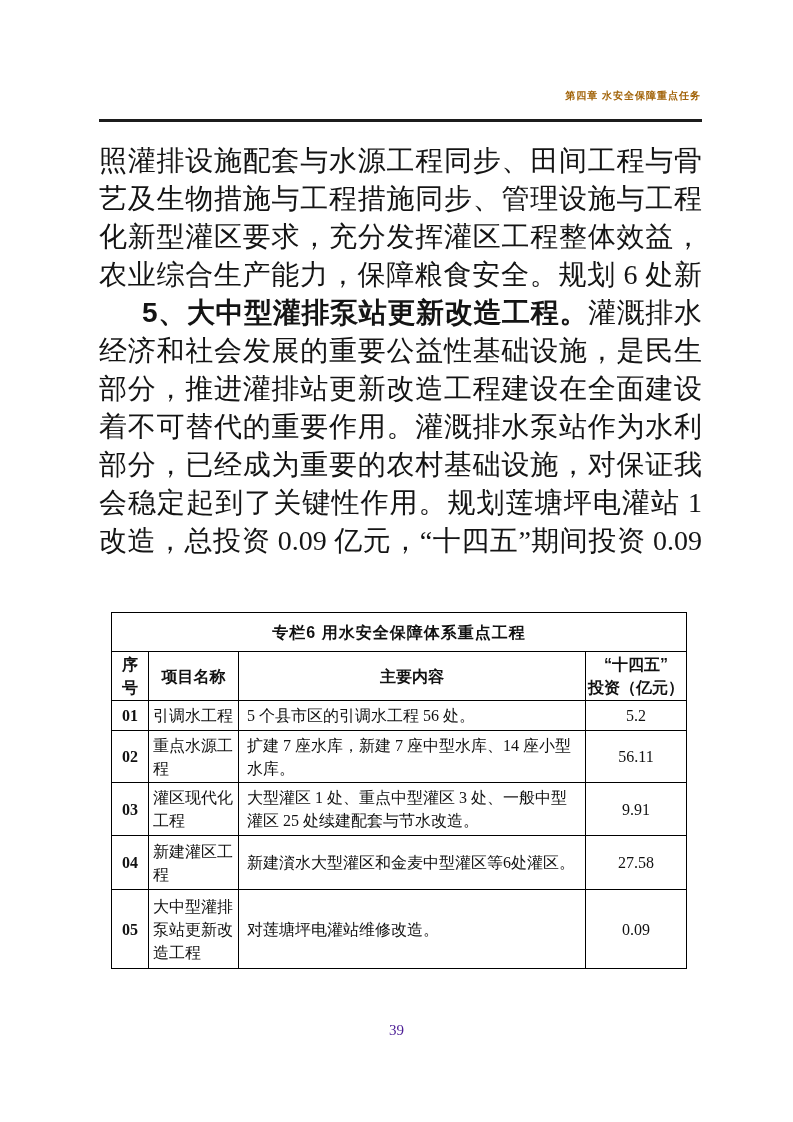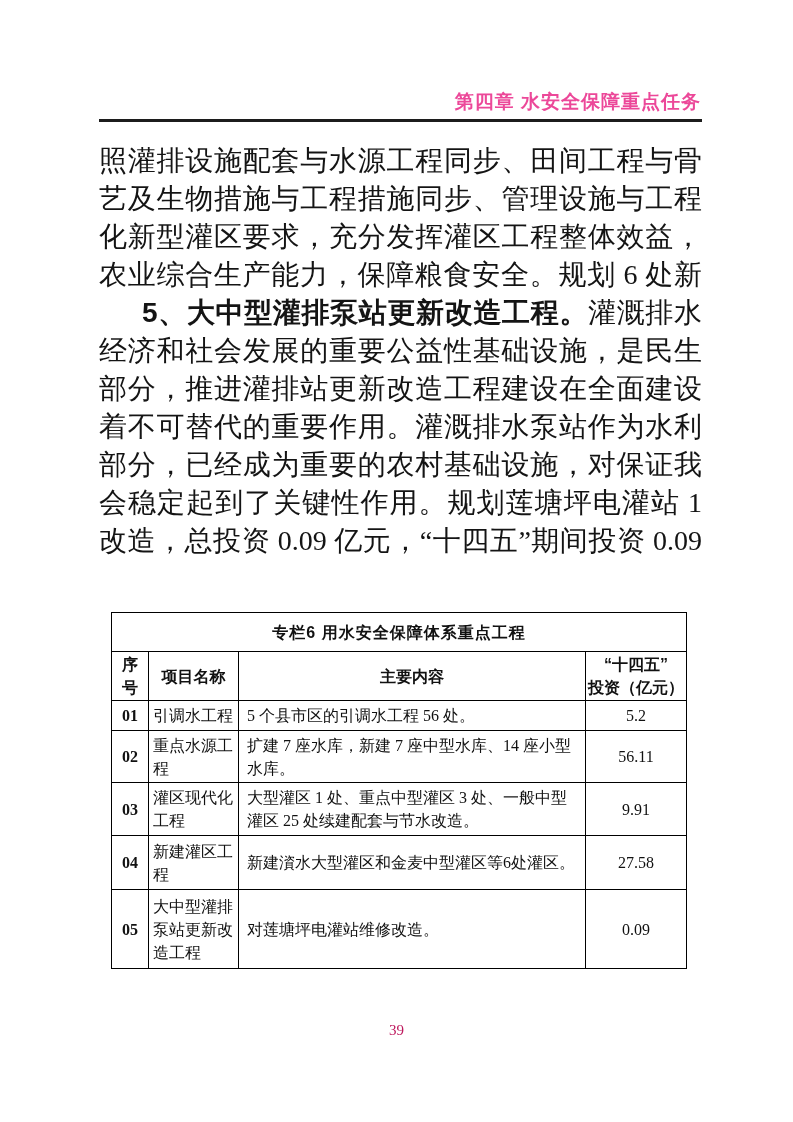--- a/index.html
+++ b/index.html
@@ -5,21 +5,21 @@
   html,body { margin:0; padding:0; background:#ffffff; }
   .page {
     position:relative; width:793px; height:1122px; background:#ffffff;
     overflow:hidden; color:#111;
     font-family:"Liberation Serif","DejaVu Serif",serif;
   }
   
   .chapter-heading {
     position:absolute; top:89px; right:92px;
     font-family:"Liberation Sans","DejaVu Sans",sans-serif;
-    font-weight:bold; font-size:19px; color:#ec4899; letter-spacing:1px;
+    font-weight:bold; font-size:10px; color:#a16207; letter-spacing:1px;
     white-space:pre;
   }
   .header-rule {
     position:absolute; top:119px; left:99px; width:603px; height:3px;
     background:#1c1c1c;
   }
   
   .body-text {
     position:absolute; top:142px; left:99px; width:603px;
     font-size:28px; line-height:38px; color:#141414;
@@ -68,21 +68,21 @@
     text-align:center; font-family:"Liberation Serif","DejaVu Serif",serif;
   }
   tr.r1 td { height:25px; }
   tr.r2 td { height:47px; }
   tr.r3 td { height:48px; }
   tr.r4 td { height:49px; }
   tr.r5 td { height:74px; }
   
   .page-number {
     position:absolute; top:1022px; left:0; width:793px; text-align:center;
-    font-size:15px; color:#be185d;
+    font-size:15px; color:#4c1d95;
     font-family:"Liberation Serif","DejaVu Serif",serif;
   }
 </style>
 </head>
 <body>
 
 <div class="page">
 
   <div class="chapter-heading">第四章 水安全保障重点任务</div>
 

